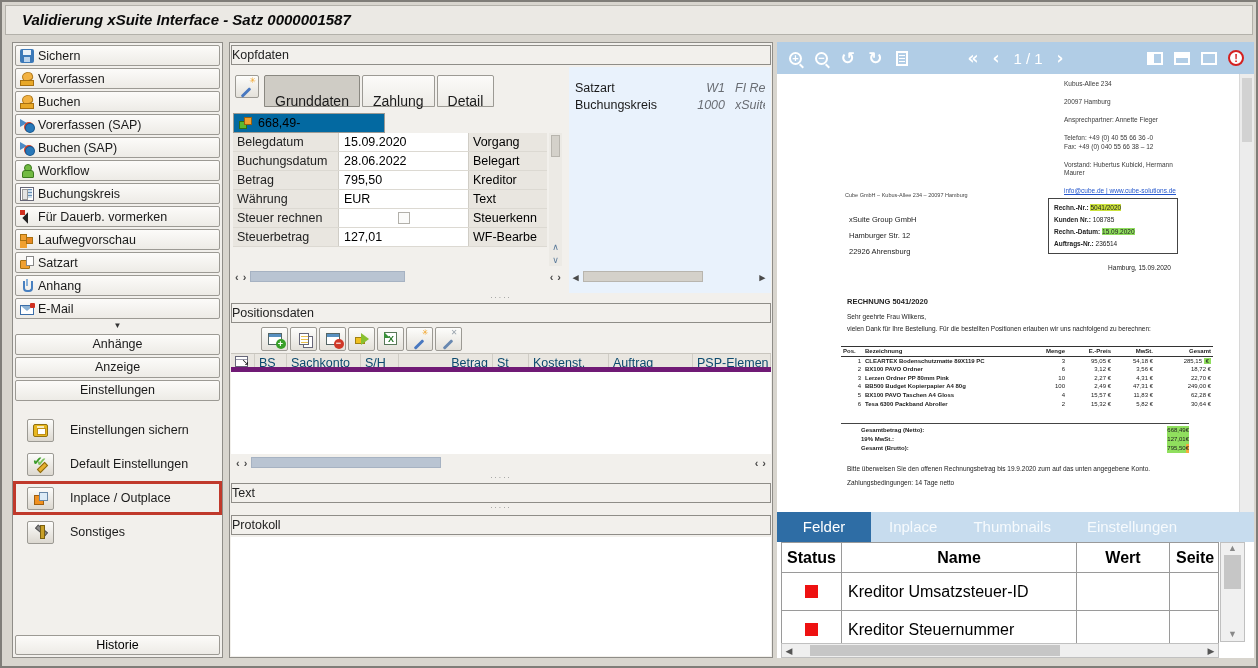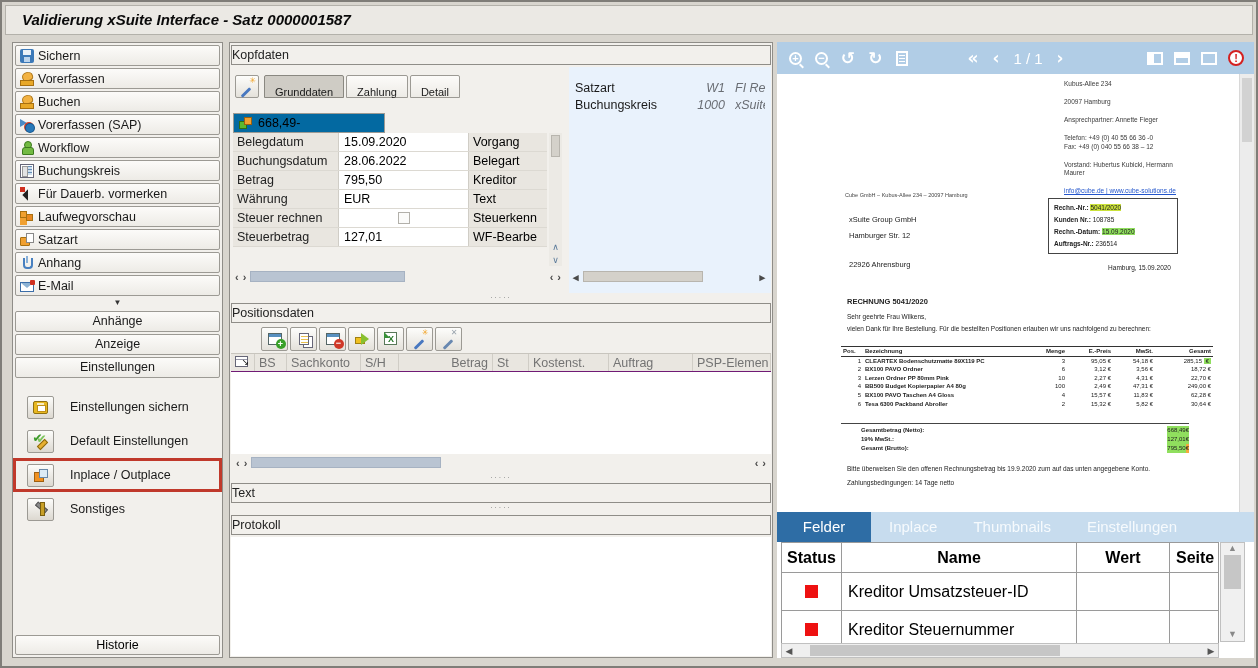--- a/index.html
+++ b/index.html
@@ -89,22 +89,22 @@
   .i-selrow{width:13px;height:11px;background:#fff;border:1px solid #667}
   .i-selrow::before{left:0;top:2px;right:0;height:1px;background:#99a}
   .i-selrow::after{content:"↘";right:-2px;bottom:-4px;font-size:9px;color:#111}
   
   .middle{position:absolute;left:227px;top:40px;width:544px;bottom:8px;background:#f2f0ec;border:1px solid #8f8d88}
   .kopf-body{position:absolute;left:1px;right:1px;top:24px;height:226px;background:#f2f0ec}
   .kopf-left{position:absolute;left:0;top:0;width:334px;height:100%}
   .wand-btn{position:absolute;left:4px;top:8px;width:24px;height:23px;background:linear-gradient(#fdfdfb,#e4e1da);
     border:1px solid #9c9a94;border-radius:2px;display:flex;align-items:center;justify-content:center}
   .tabs{position:absolute;left:33px;top:8px;display:flex}
-  .tab{height:23px;padding:6px 10px;background:linear-gradient(#fcfbf9,#edebe6);border:1px solid #9c9a94;border-radius:2px 2px 0 0;
-    font-size:11px;line-height:21px;margin-right:2px;color:#1a1a1a}
+  .tab{height:23px;padding:15px 10px;background:linear-gradient(#fcfbf9,#edebe6);border:1px solid #9c9a94;border-radius:2px 2px 0 0;
+    font-size:14px;line-height:21px;margin-right:2px;color:#1a1a1a}
   .tab.active{background:#cfccc5;border-color:#8a8881}
   .amount-tab{position:absolute;left:2px;top:46px;width:152px;height:20px;background:#0369a1;border:1px solid #9c9a94;
     display:flex;align-items:center;gap:5px;padding:0 5px;font-size:12.5px}
   .kf-grid{position:absolute;left:2px;top:66px;width:314px}
   .kf-row{display:flex;height:19px;border-bottom:1px solid #dcd9d2;font-size:12.5px}
   .kf-label{width:106px;background:#e9e6e0;padding:1px 4px;color:#222;line-height:17px;border-right:1px solid #d0cdc6;overflow:hidden;white-space:nowrap}
   .kf-value{width:130px;background:#fff;padding:1px 5px;line-height:17px;border-right:1px solid #d0cdc6;display:flex;align-items:center}
   .kf-value.ro{background:#f4f2ee;color:#333}
   .kf-rlabel{width:78px;background:#e9e6e0;padding:1px 4px;line-height:17px;overflow:hidden;white-space:nowrap}
   .checkbox{width:12px;height:12px;border:1px solid #b2b0aa;background:#fbfbfa;margin:0 auto}
@@ -112,22 +112,22 @@
   .kf-vscroll .thumb{margin:2px 2px;height:22px;background:#d4d1ca;border:1px solid #b8b5ae}
   .kf-vscroll .ch{position:absolute;left:0;right:0}
   .kscroll{position:absolute;height:15px;display:flex;align-items:center;gap:4px;font-size:11px}
   .hbar{height:11px;position:relative}
   .kopf-right{position:absolute;left:338px;right:0;top:0;height:100%;background:#e9f2fc}
   .kr-row{display:flex;height:17px;font-size:12.5px;align-items:center;padding:0 6px}
   .kr-label{width:118px;color:#1a1a1a}
   .kr-code{width:42px;text-align:right;font-style:italic;color:#6a6e74;padding-right:10px}
   .kr-text{flex:1;font-style:italic;color:#6a6e74;overflow:hidden;white-space:nowrap}
   .pos-toolbar{position:absolute;left:1px;right:1px;top:282px;height:27px;display:flex;align-items:center;padding-left:30px}
-  .pos-cols{position:absolute;left:1px;right:1px;top:310px;height:19px;background:#e9e6e0;border-top:1px solid #c8c5be;border-bottom:1px solid #701a75;
-    display:flex;font-size:12.5px;color:#737373}
+  .pos-cols{position:absolute;left:1px;right:1px;top:310px;height:19px;background:#e9e6e0;border-top:1px solid #c8c5be;border-bottom:5px solid #701a75;
+    display:flex;font-size:12.5px;color:#0c4a6e}
   .pc{padding:1px 4px;line-height:16px;border-right:1px solid #d0cdc6;overflow:hidden;white-space:nowrap}
   .pos-body{position:absolute;left:1px;right:1px;top:329px;height:82px;background:#fff}
   .proto-body{position:absolute;left:1px;right:1px;top:494px;bottom:1px;background:#fff}
   
   .rightp{position:absolute;left:775px;top:40px;width:477px;bottom:8px;background:#fff}
   .v-toolbar{position:absolute;left:0;right:0;top:0;height:32px;background:#b1cde6;display:flex;align-items:center;color:#fff}
   .vt-left{display:flex;align-items:center;gap:13px;margin-left:12px}
   .vt-center{position:absolute;left:0;right:0;display:flex;align-items:center;justify-content:center;gap:14px;pointer-events:none}
   .vt-center>*{pointer-events:auto}
   .vt-right{position:absolute;right:10px;display:flex;align-items:center;gap:11px}
@@ -207,20 +207,24 @@
         </div>
         <div class="sb-btn">
           <span class="ic i-stamp"></span>
           <span>Buchen</span>
         </div>
         <div class="sb-btn">
           <span class="ic i-play-gear"></span>
           <span>Vorerfassen (SAP)</span>
         </div>
         <div class="sb-btn">
+          <span class="ic i-play-gear"></span>
+          <span>Buchen (SAP)</span>
+        </div>
+        <div class="sb-btn">
           <span class="ic i-person"></span>
           <span>Workflow</span>
         </div>
         <div class="sb-btn">
           <span class="ic i-building"></span>
           <span>Buchungskreis</span>
         </div>
         <div class="sb-btn">
           <span class="ic i-cursor-mark"></span>
           <span>Für Dauerb. vormerken</span>
@@ -453,21 +457,21 @@
         <div class="inv-box" id="inv-box">
             <div><b>Rechn.-Nr.: </b><span class="hl-yellow">5041/2020</span></div>
             <div><b>Kunden Nr.: </b><span>108785</span></div>
             <div><b>Rechn.-Datum: </b><span class="hl-green">15.09.2020</span></div>
             <div><b>Auftrags-Nr.: </b><span>236514</span></div>
           </div>
         <div class="inv-sender">Cube GmbH – Kubus-Allee 234 – 20097 Hamburg</div>
         <div class="inv-recipient" id="inv-recipient">
             <div>xSuite Group GmbH</div>
             <div>Hamburger Str. 12</div>
-            <div style="margin-top:13px">22926 Ahrensburg</div>
+            <div style="margin-top:0">22926 Ahrensburg</div>
           </div>
         <div class="inv-citydate">Hamburg, 15.09.2020</div>
         <div class="inv-heading">RECHNUNG 5041/2020</div>
         <div class="inv-salutation">Sehr geehrte Frau Wilkens,</div>
         <div class="inv-intro">vielen Dank für Ihre Bestellung. Für die bestellten Positionen erlauben wir uns nachfolgend zu berechnen:</div>
         <div class="inv-table" id="inv-table">
             <div class="inv-tr head">
               <span>Pos.</span>
               <span>Bezeichnung</span>
               <span class="num">Menge</span>

